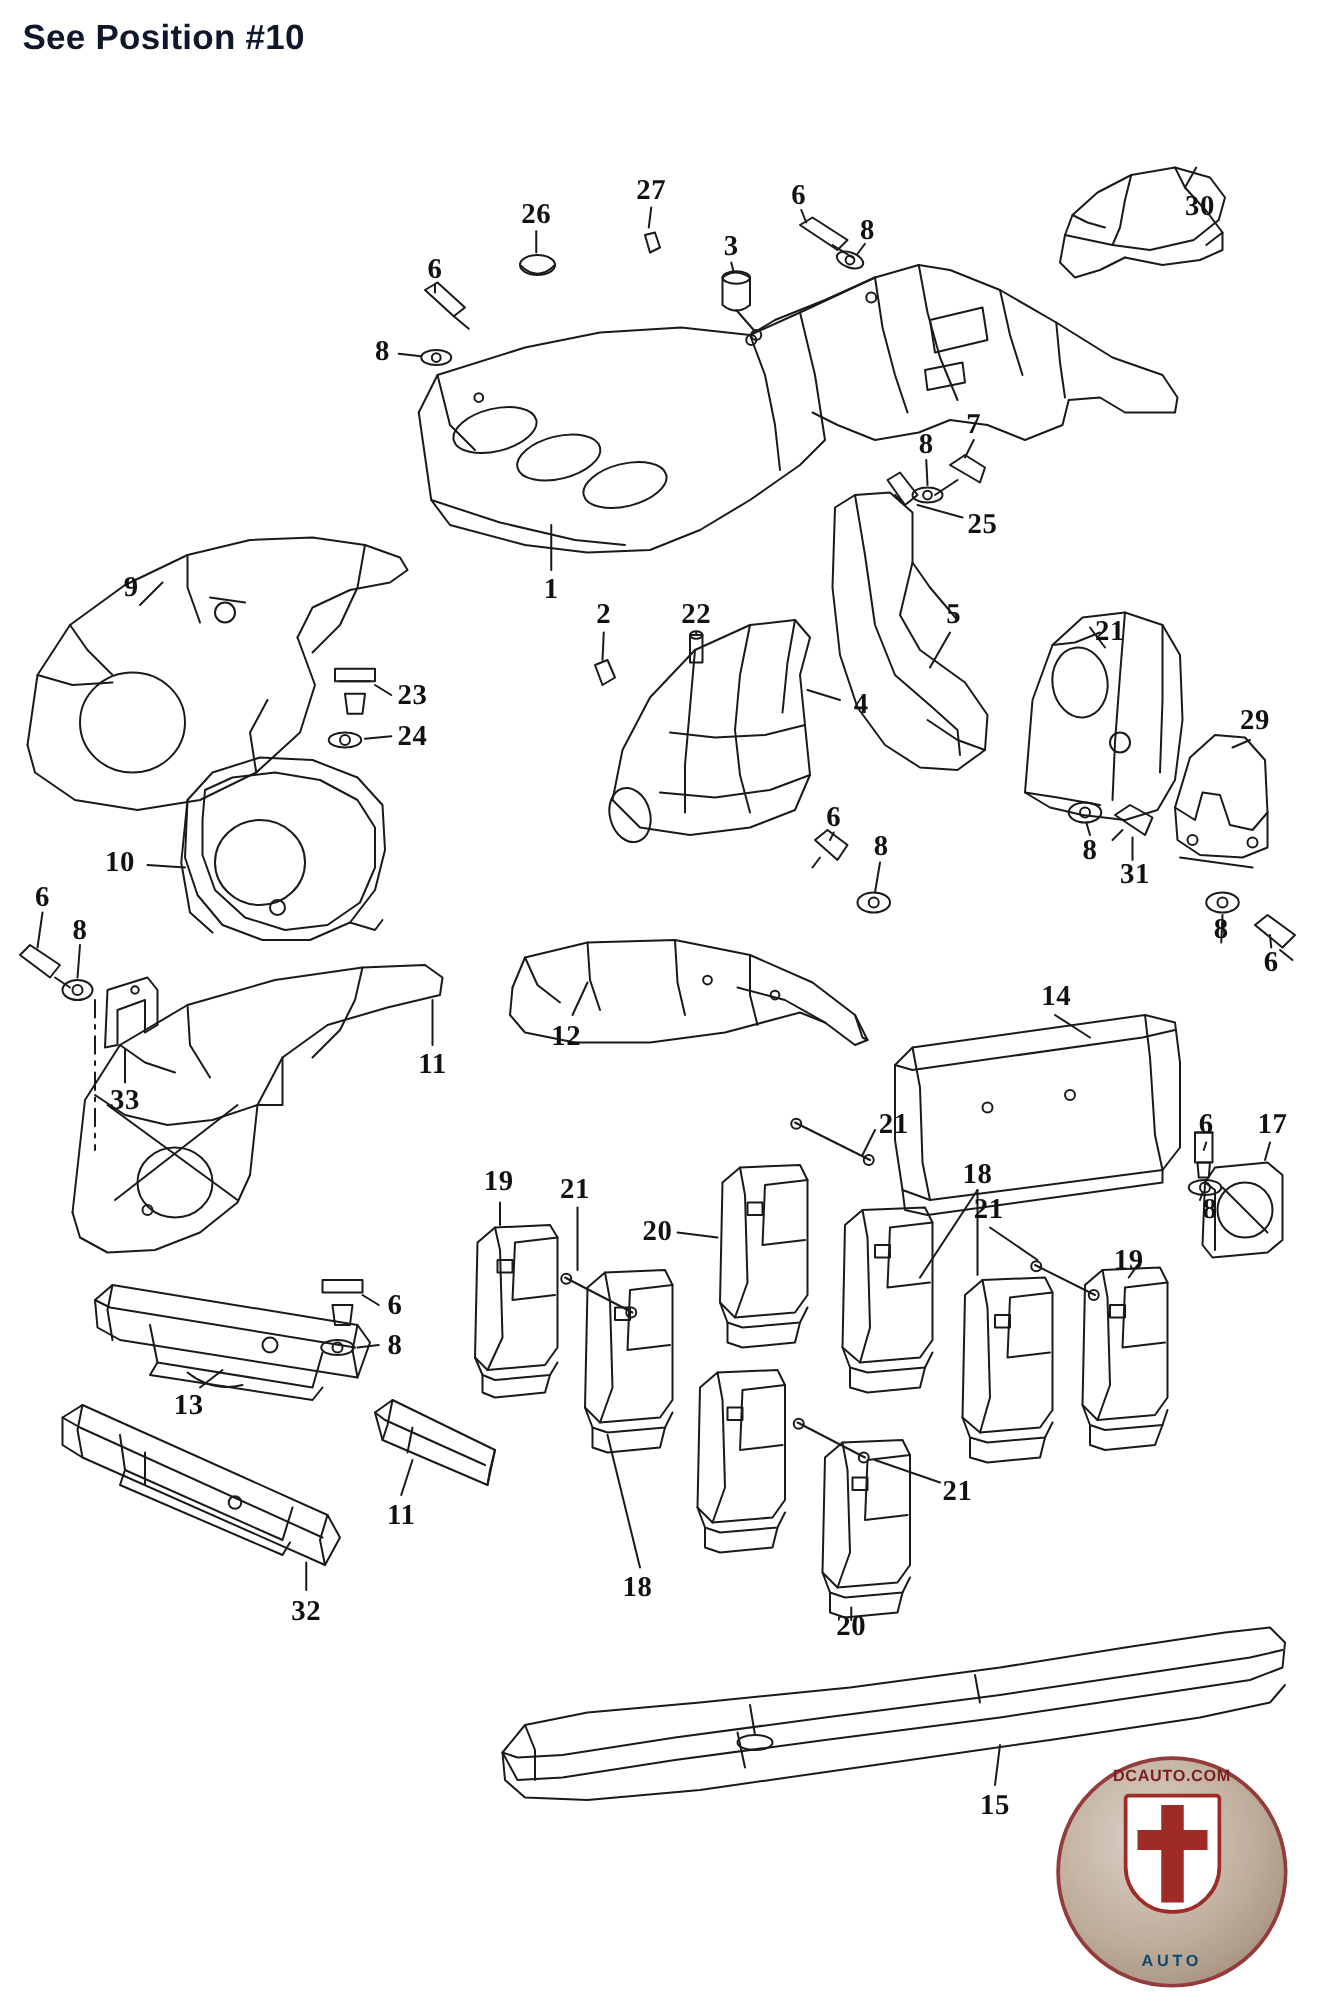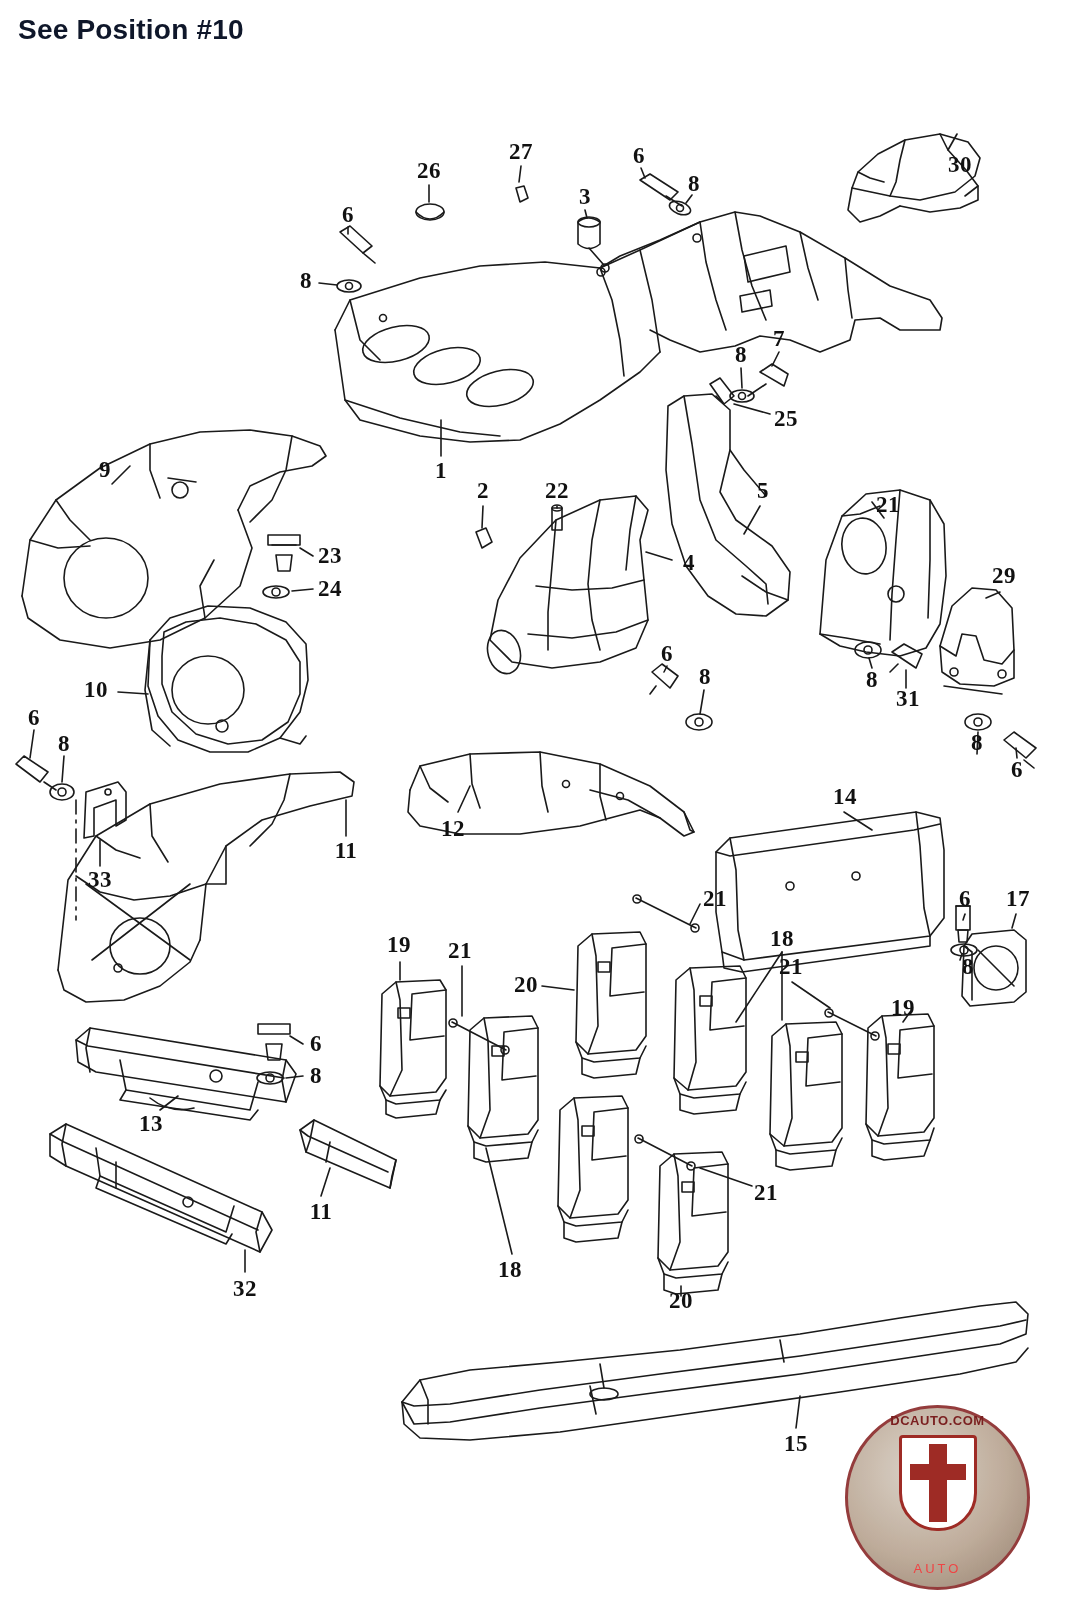--- a/index.html
+++ b/index.html
@@ -117,22 +117,22 @@
     line-height: 1;
     letter-spacing: 1px;
   }
   #watermark .dc-sub {
     position: absolute;
     left: 0;
     top: 156px;
     width: 185px;
     text-align: center;
     font-size: 13px;
-    font-weight: 400;
-    color: #ef4444;
+    font-weight: 700;
+    color: #0c4a6e;
     letter-spacing: 3px;
   }
 </style>
 </head>
 <body>
 
 <div id="page">
 
   <div id="header-note">See Position #10</div>
 

